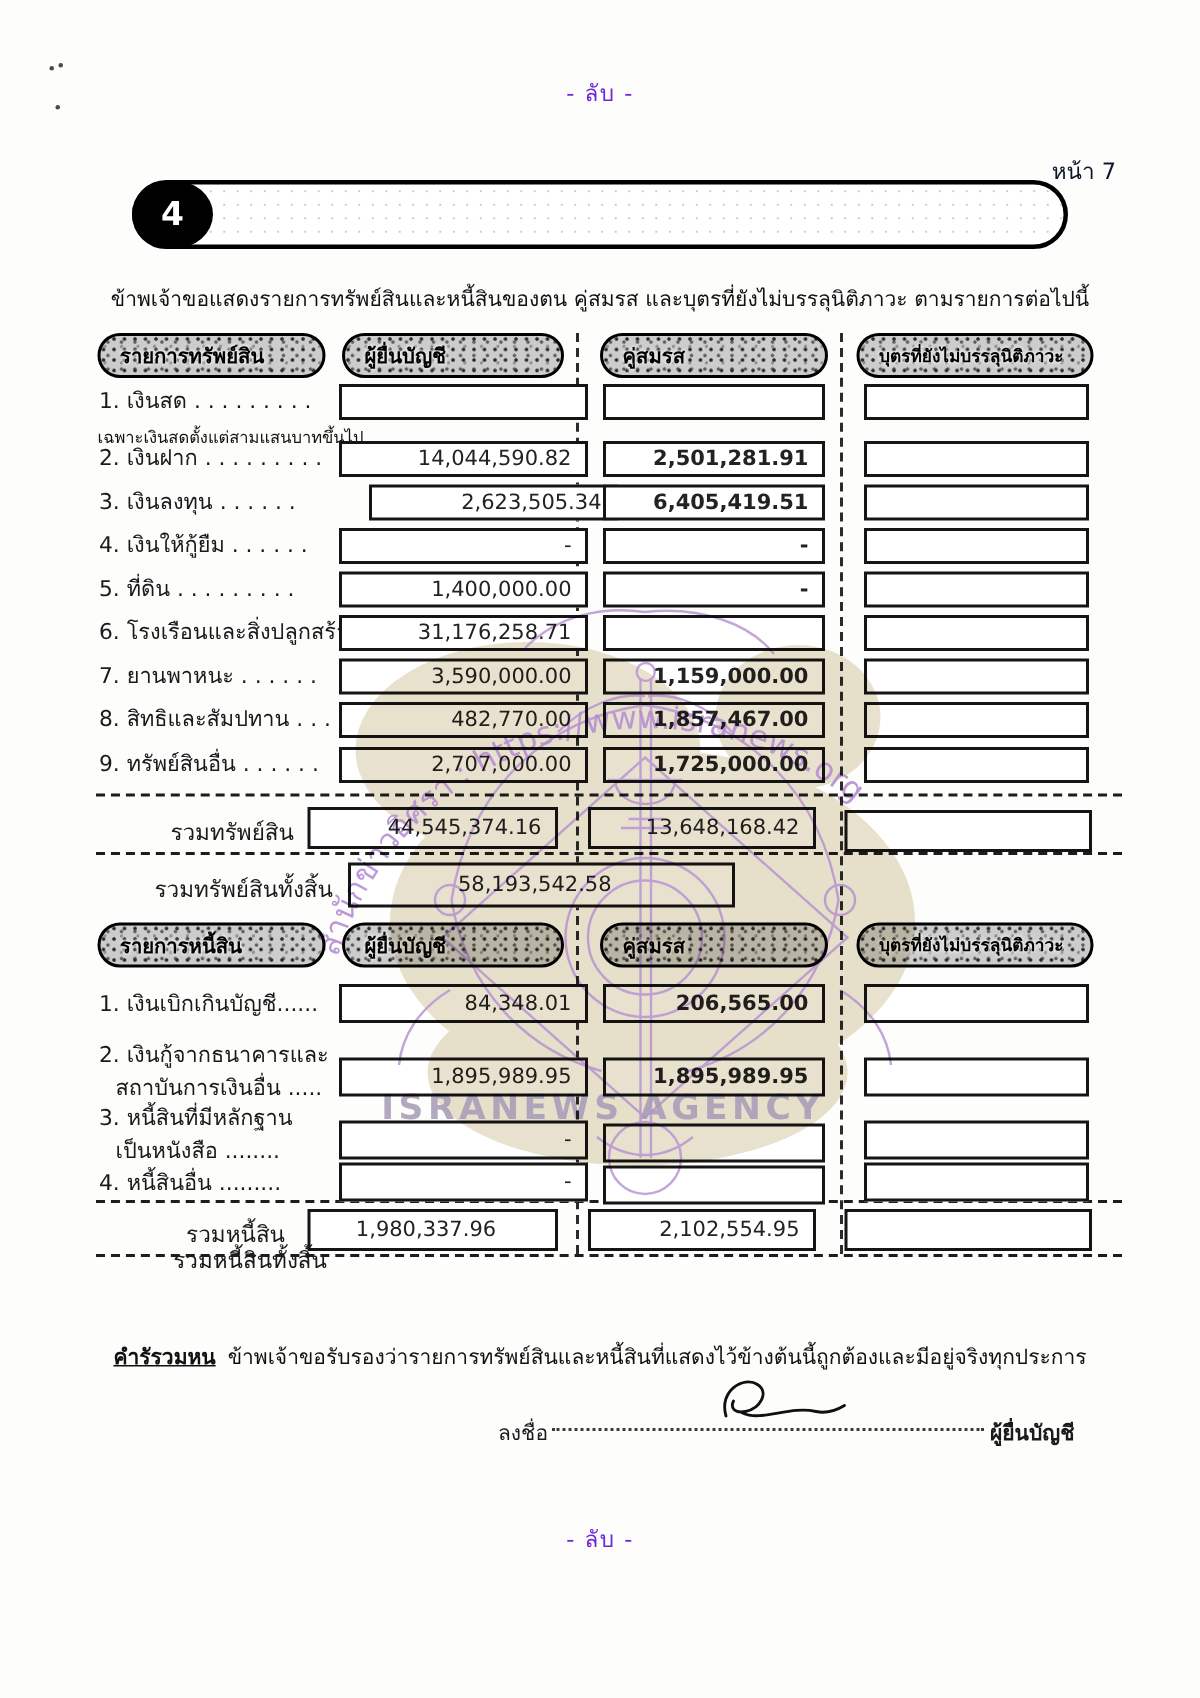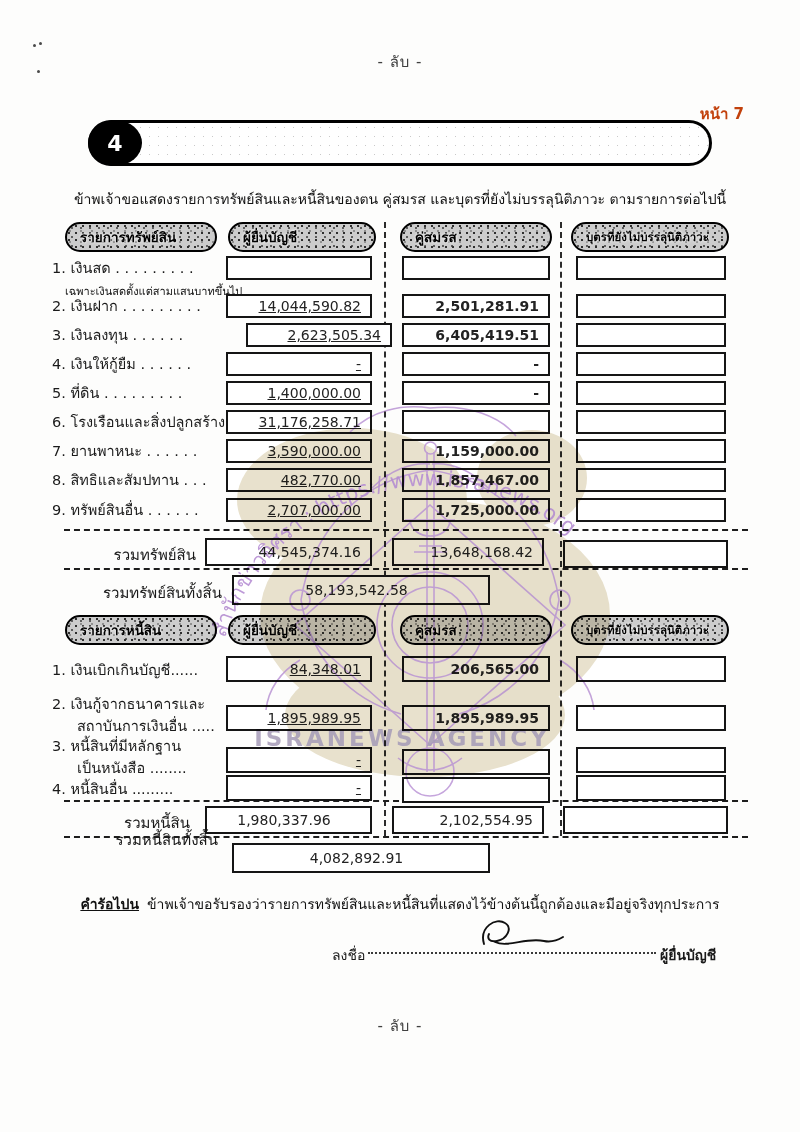--- a/index.html
+++ b/index.html
@@ -4,22 +4,22 @@
 <style>
   html,body{margin:0;padding:0;background:#9a9a9a;}
   *{box-sizing:border-box;}
   .sheet{
     position:relative;width:800px;height:1132px;margin:0 auto;
     background:#fdfdfc;color:#1a1a1a;overflow:hidden;
     font-family:"DejaVu Sans","Liberation Sans",sans-serif;
   }
   .abs{position:absolute;}
   .center-line{left:0;width:100%;text-align:center;}
-  .secret{font-size:15px;letter-spacing:1px;color:#404040;}
-  .pagenum{font-size:15px;color:#c2410c;font-weight:bold;}
+  .secret{font-size:15px;letter-spacing:1px;color:#6d28d9;}
+  .pagenum{font-size:15px;color:#0f172a;}
 
   
   .banner{
     left:88px;top:120px;width:624px;height:46px;
     border:3px solid #000;border-radius:26px;background:#fff;
     background-image:radial-gradient(#c9c9c9 .7px,transparent 1px);
     background-size:9px 9px;
     display:flex;align-items:center;z-index:2;
   }
   .banner-num{
@@ -49,32 +49,32 @@
   .p2{left:228px;width:148px;}
   .p3{left:400px;width:152px;}
   .p4{left:571px;width:158px;font-size:11.5px;}
 
   
   .box{
     height:24px;border:2px solid #151515;background:#fff;z-index:2;
     font-size:14px;color:#222;display:flex;align-items:center;
     justify-content:flex-end;padding-right:9px;white-space:nowrap;
   }
-  .c1{left:226px;width:146px;text-decoration:underline;}
+  .c1{left:226px;width:166px;}
   .c2{left:402px;width:148px;font-weight:bold;}
   .c3{left:576px;width:150px;}
   .h26{height:26px;}
   .tbox{height:28px;}
   .tc1{left:205px;width:167px;}
   .tc2{left:392px;width:152px;}
   .tc3{left:563px;width:165px;}
   .grandbox{left:232px;width:258px;height:30px;justify-content:center;}
   .centerval{justify-content:center;}
 
-  .rowlabel{left:52px;font-size:14.5px;z-index:2;white-space:nowrap;line-height:20px;}
+  .rowlabel{left:66px;font-size:14.5px;z-index:2;white-space:nowrap;line-height:20px;}
   .sub-note{left:65px;font-size:11px;z-index:2;white-space:nowrap;color:#111;}
   .tlabel{font-size:15px;text-align:right;z-index:2;white-space:nowrap;}
 
   .vdash{top:222px;height:614px;border-left:2px dashed #2b2b2b;z-index:1;}
   .hdash{left:64px;width:684px;border-top:2px dashed #1d1d1d;z-index:1;}
 
   .cert{top:893px;font-size:14px;color:#111;}
   .cert b{text-decoration:underline;margin-right:8px;}
   .signline{left:368px;top:938px;width:288px;height:16px;border-bottom:2px dotted #3a3a3a;z-index:2;}
   .signlabel{left:332px;top:944px;font-size:14px;z-index:2;}
@@ -195,24 +195,23 @@
   <div class="abs box h26 c3" style="top:775px;"></div>
 
   <div class="abs hdash" style="top:800px;"></div>
   <div class="abs tlabel" style="left:66px;width:124px;top:811px;">รวมหนี้สิน</div>
   <div class="abs box tbox tc1 centerval" style="top:806px;">1,980,337.96</div>
   <div class="abs box tbox tc2" style="top:806px;">2,102,554.95</div>
   <div class="abs box tbox tc3" style="top:806px;"></div>
   <div class="abs hdash" style="top:836px;"></div>
 
   <div class="abs tlabel" style="left:66px;width:152px;top:828px;">รวมหนี้สินทั้งสิ้น</div>
-  <div class="abs box grandbox" style="top:843px;">4,082,892.91</div>
 
   <div class="abs center-line cert">
-    <b>คำรัอไปน</b><span>ข้าพเจ้าขอรับรองว่ารายการทรัพย์สินและหนี้สินที่แสดงไว้ข้างต้นนี้ถูกต้องและมีอยู่จริงทุกประการ</span>
+    <b>คำรัรวมหน</b><span>ข้าพเจ้าขอรับรองว่ารายการทรัพย์สินและหนี้สินที่แสดงไว้ข้างต้นนี้ถูกต้องและมีอยู่จริงทุกประการ</span>
   </div>
 
   <div class="abs signlabel">ลงชื่อ</div>
   <div class="abs signline"></div>
   <svg class="abs sig-svg" width="100" height="40" viewBox="0 0 100 40">
     <path d="M 10 30 C 5 13, 22 3, 31 9 C 39 14, 33 25, 23 27 C 15 28.5, 13 24, 15 20 M 21 28 C 34 34, 52 23, 70 27 C 77 28.5, 84 26, 89 23" fill="none" stroke="#101010" stroke-width="1.9" stroke-linecap="round"></path>
   </svg>
   <div class="abs signrole">ผู้ยื่นบัญชี</div>
 
   <div class="abs center-line secret" style="top:1014px;">- ลับ -</div>

